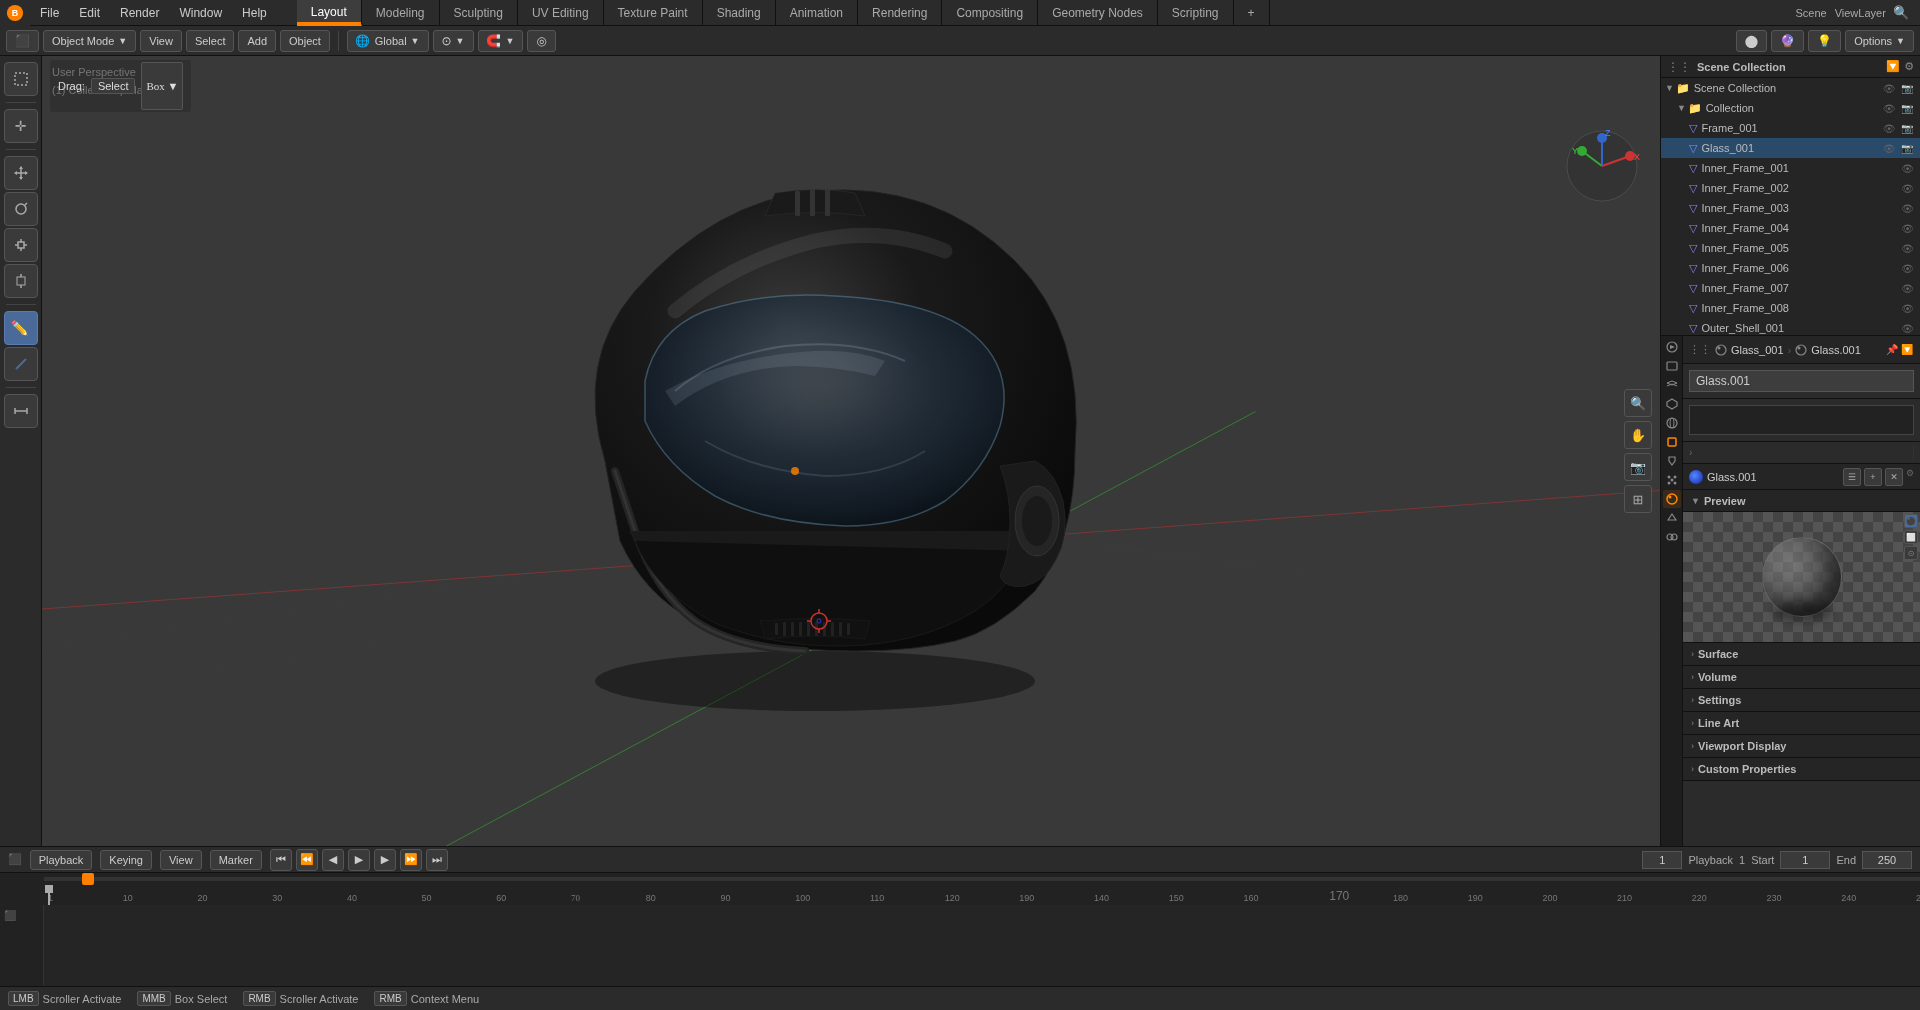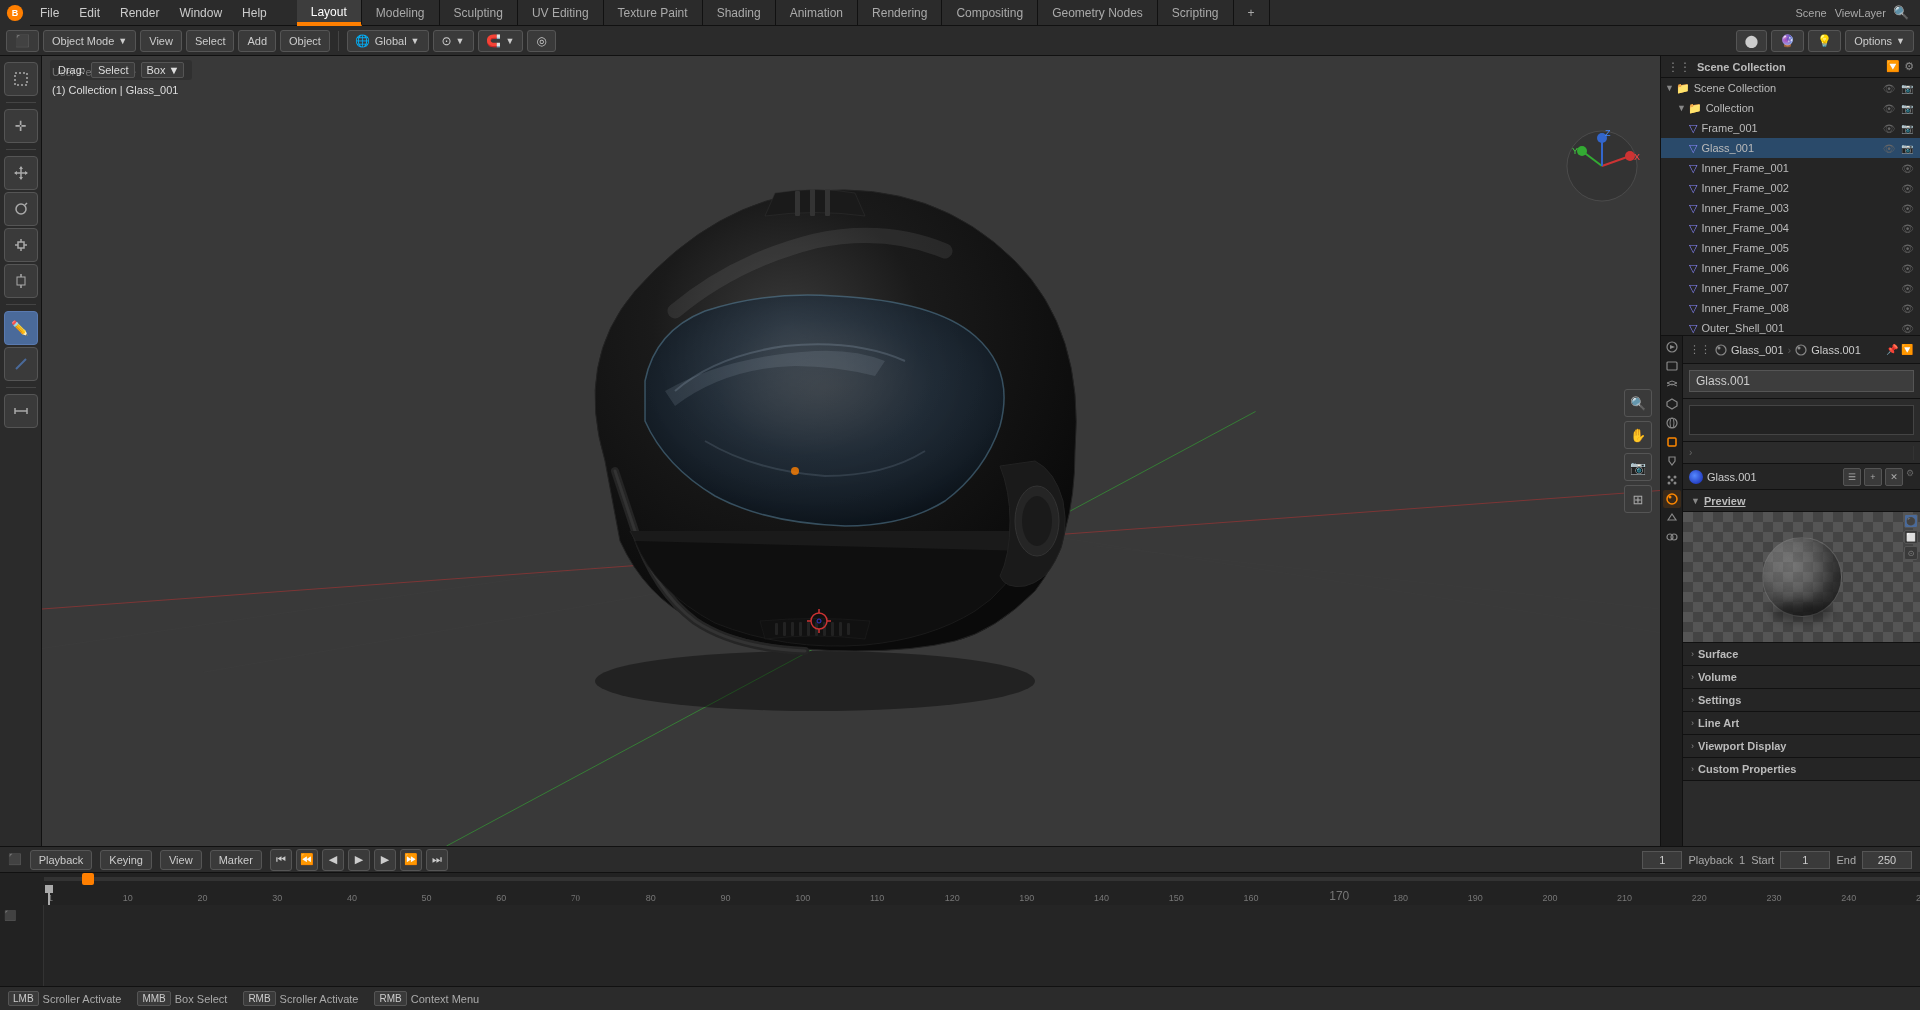--- a/index.html
+++ b/index.html
@@ -402,21 +402,21 @@
       display: flex;
       align-items: center;
       padding: 0 8px;
       cursor: pointer;
       font-size: 11px;
       color: #bbb;
       border-bottom: 1px solid #111;
       gap: 4px;
     }
     .section-arrow { font-size: 9px; color: #888; }
-    .section-title { font-weight: bold; text-decoration: underline; }
+    .section-title { font-weight: bold; }
 
     .preview-content {
       background: #1a1a1a;
       position: relative;
       height: 130px;
       overflow: hidden;
     }
 
     
     .checkered {
@@ -826,21 +826,21 @@
       </svg>
     </div>
   </div>
 
   <div class="viewport">
 
     <div style="position:absolute;top:4px;left:8px;z-index:10;display:flex;gap:8px;">
       <div style="background:#2b2b2b99;padding:2px 8px;border-radius:3px;font-size:11px;color:#ddd;display:flex;align-items:center;gap:6px;">
         <span>Drag:</span>
         <span style="background:#3a3a3a;border:1px solid #555;padding:1px 6px;border-radius:2px;cursor:pointer;">Select</span>
-        <span style="background:#3a3a3a;border:1px solid #555;padding:1px 4px;border-radius:2px;cursor:pointer;">Box ▼</span>
+        <span style="background:#3a3a3a;border:1px solid #555;padding:17px 4px;border-radius:2px;cursor:pointer;font-family:Liberation Serif, serif;">Box ▼</span>
       </div>
     </div>
 
     <div class="viewport-info">
       <div>User Perspective</div>
       <div>(1) Collection | Glass_001</div>
     </div>
 
     <div class="scene-canvas">
 

